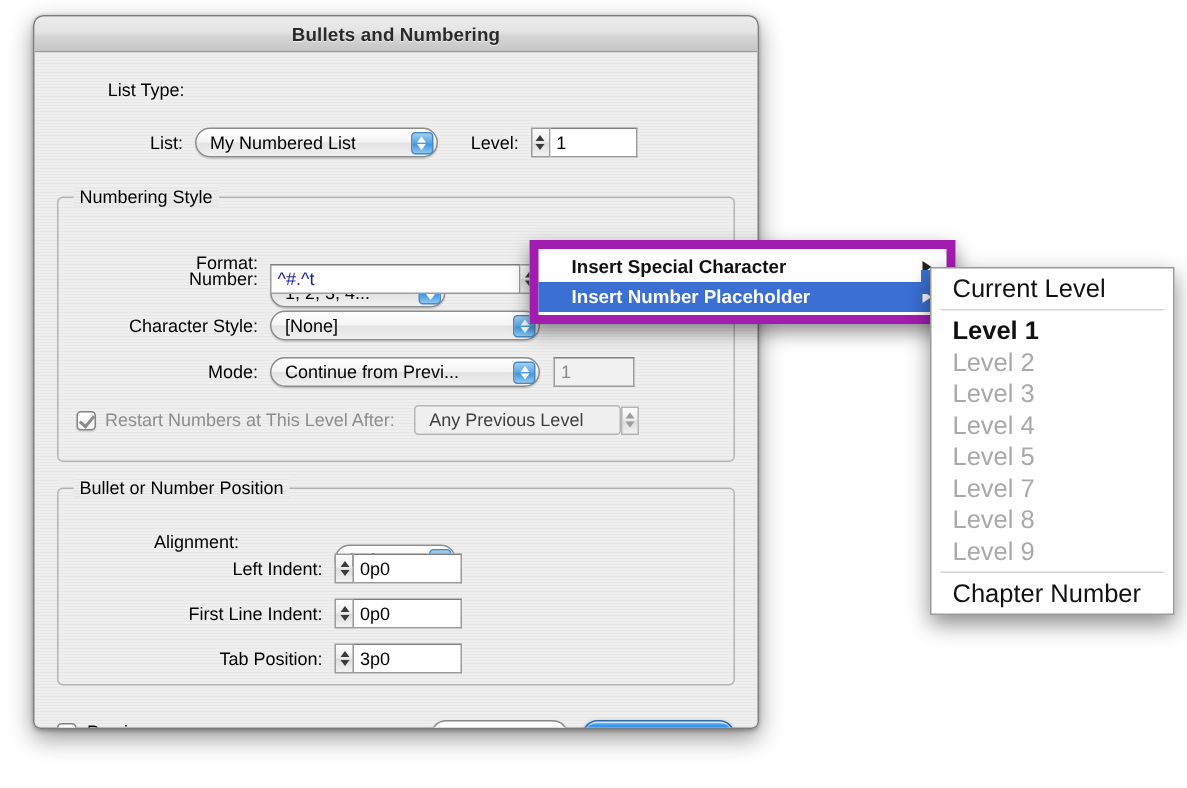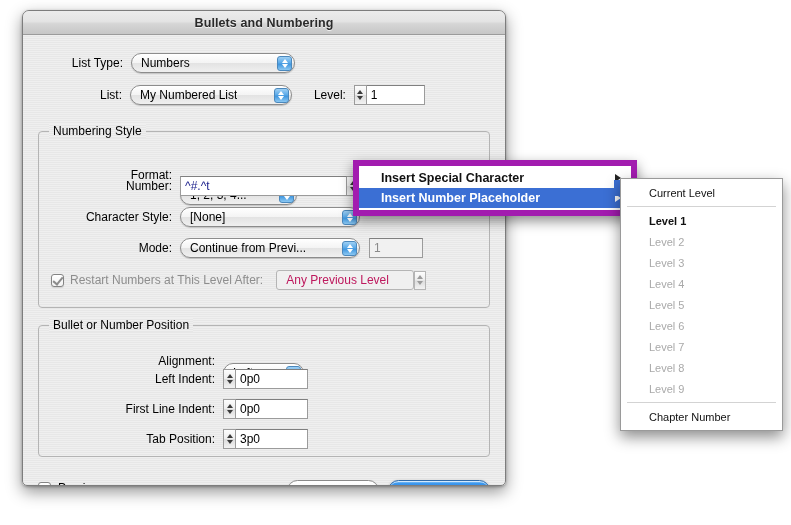--- a/index.html
+++ b/index.html
@@ -177,21 +177,21 @@
   #submenu{
     position:absolute;left:620px;top:178px;width:161px;
     background:#ffffff;
     border:1px solid #9a9a9a;
     box-shadow:0 6px 14px rgba(0,0,0,.45);
     padding:3px 0;
     z-index:7;
   }
   #submenu .si{
     height:21px;display:flex;align-items:center;
-    padding:0 10px 0 28px;font-size:11px;color:#111;
+    padding:0 10px 0 14px;font-size:17px;color:#111;
   }
   #submenu .si.bold{font-weight:bold;}
   #submenu .si.disabled{color:#a9a9a9;}
   #submenu .sep{height:1px;background:#d3d3d3;margin:3px 6px;}
 
   
   #submenu-anchor{
     position:absolute;left:614px;top:180px;width:7px;height:16px;
     background:#3b6fd4;z-index:6;
   }
@@ -202,27 +202,20 @@
 <div id="dialog">
 
   <div id="titlebar">
     <span class="t">Bullets and Numbering</span>
   </div>
 
   <div id="body">
 
     <div class="row" style="left:22px;top:18px;width:260px;">
       <span class="lbl" style="width:78px;">List Type:</span>
-      <div class="popup" style="width:164px;margin-left:8px;">
-        <span class="ptxt">Numbers</span>
-        <span class="parrows">
-            <i class="up"></i>
-            <i class="dn"></i>
-          </span>
-      </div>
     </div>
 
     <div class="row" style="left:22px;top:50px;width:380px;">
       <span class="lbl" style="width:78px;">List:</span>
       <div class="popup" style="width:164px;margin-left:8px;">
         <span class="ptxt">My Numbered List</span>
         <span class="parrows">
             <i class="up"></i>
             <i class="dn"></i>
           </span>
@@ -284,34 +277,34 @@
         </div>
         <div class="tfield dim" style="width:54px;margin-left:9px;">
           <span class="v">1</span>
         </div>
       </div>
 
       <div class="row" style="left:12px;top:138px;width:430px;">
         <span class="cbx checked dim"></span>
         <span class="lbl dim" style="margin-left:6px;">Restart Numbers at This Level After:</span>
         <div class="popup dim" style="width:138px;margin-left:13px;border-radius:3px;background:#f0f0f0;box-shadow:none;border-color:#b5b5b5;">
-          <span class="ptxt" style="color:#be185d;">Any Previous Level</span>
+          <span class="ptxt" style="color:#404040;">Any Previous Level</span>
         </div>
         <div class="stepper sm" style="border-color:#b5b5b5;">
             <i class="up" style="border-bottom-color:#9b9b9b;"></i>
             <i class="dn" style="border-top-color:#9b9b9b;"></i>
           </div>
       </div>
     </div>
 
     <div class="group" style="left:15px;top:290px;width:452px;height:132px;padding-left:18px;">
       <span class="gtitle">Bullet or Number Position</span>
 
       <div class="row" style="left:8px;top:13px;">
-        <span class="lbl" style="width:168px;">Alignment:</span>
+        <span class="lbl" style="width:168px;text-align:center;">Alignment:</span>
         <div class="popup" style="width:81px;margin-left:8px;margin-top:24px;">
           <span class="ptxt">Left</span>
           <span class="parrows">
               <i class="up"></i>
               <i class="dn"></i>
             </span>
         </div>
       </div>
 
       <div class="row" style="left:8px;top:43px;">
@@ -395,23 +388,20 @@
   <div class="si disabled">
     <span>Level 3</span>
   </div>
   <div class="si disabled">
     <span>Level 4</span>
   </div>
   <div class="si disabled">
     <span>Level 5</span>
   </div>
   <div class="si disabled">
-    <span>Level 6</span>
-  </div>
-  <div class="si disabled">
     <span>Level 7</span>
   </div>
   <div class="si disabled">
     <span>Level 8</span>
   </div>
   <div class="si disabled">
     <span>Level 9</span>
   </div>
   <div class="sep"></div>
   <div class="si">

